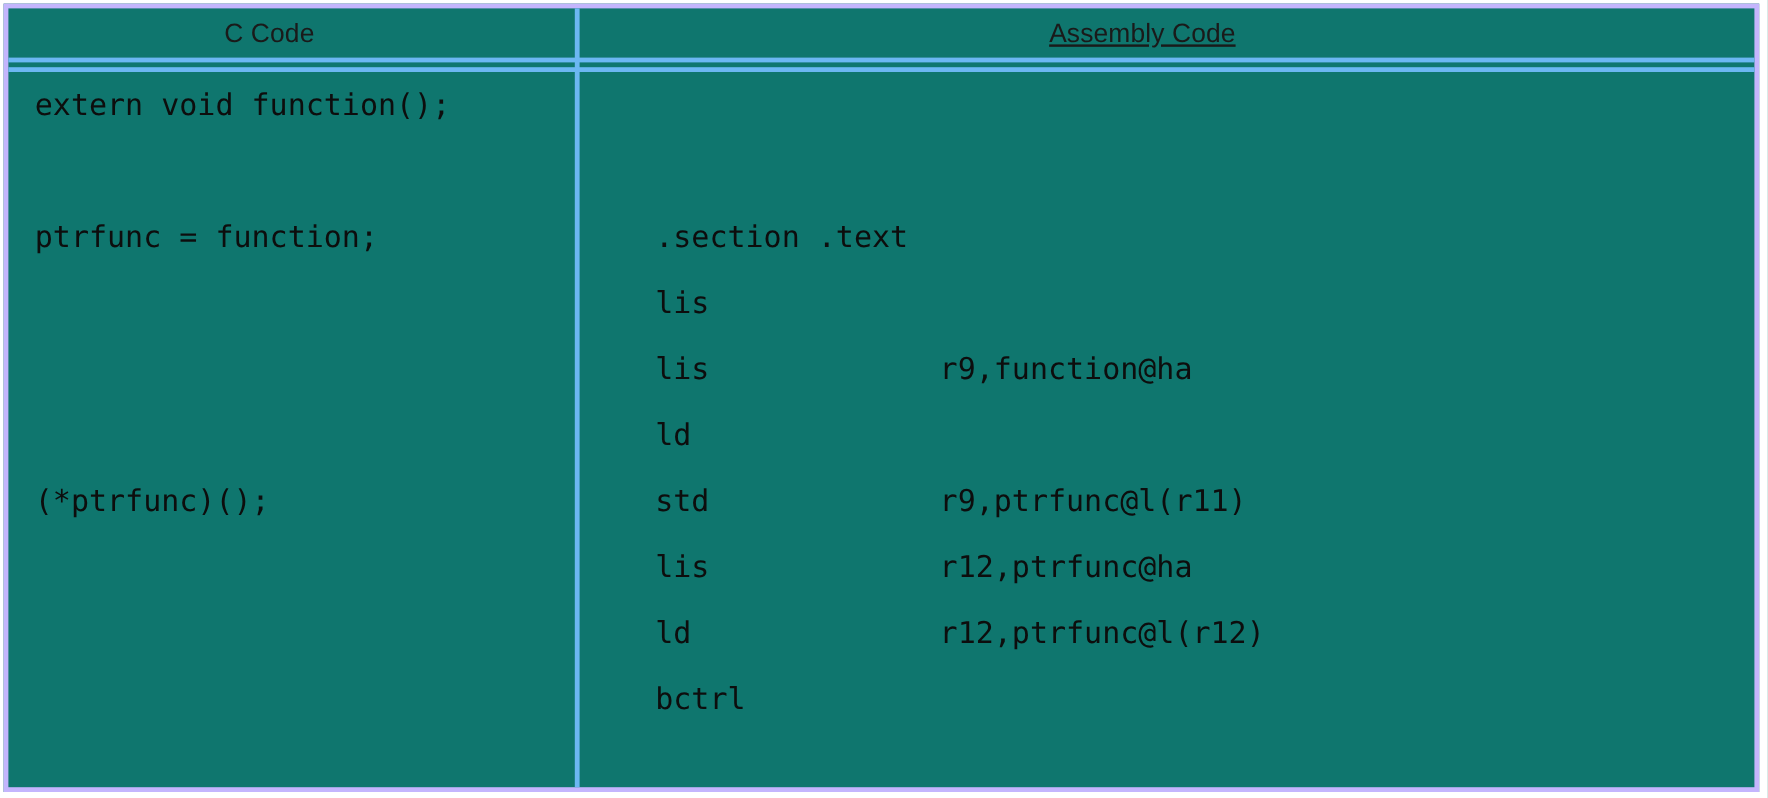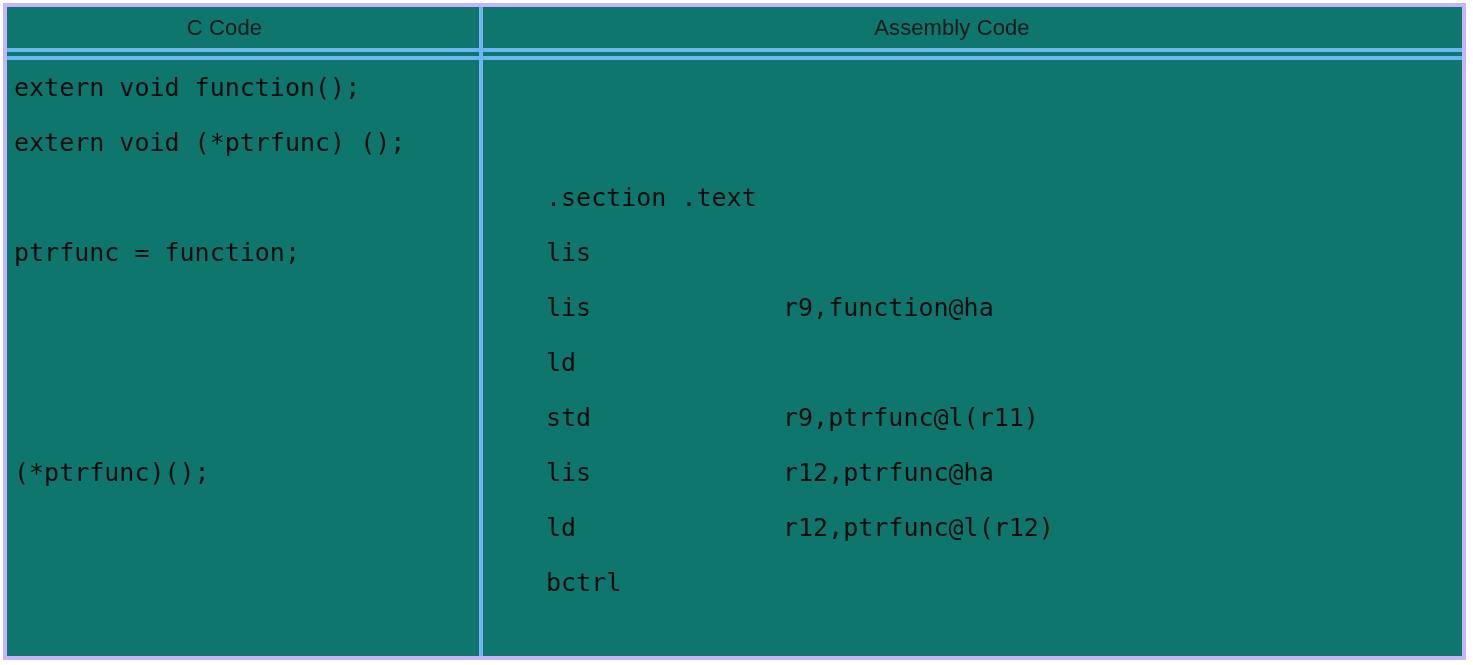--- a/index.html
+++ b/index.html
@@ -40,21 +40,21 @@
     align-items: center;
     justify-content: center;
     font-size: 22px;
     color: #1a1a1a;
     letter-spacing: .1px;
     white-space: nowrap;
     height: 100%;
     box-sizing: border-box;
   }
   .th-c     { width: 472px; }
-  .th-asm   { width: 1107px; }
+  .th-asm   { width: 1107px; text-decoration: underline; }
 
   
   .rule-a {
     position: absolute;
     left: 0;
     top: 41px;
     width: 100%;
     height: 4px;
     background: #6cb7f2;
   }
@@ -84,21 +84,21 @@
     top: 53px;
     right: 0;
     bottom: 0;
     display: flex;
   }
   .col {
     box-sizing: border-box;
     height: 100%;
     overflow: hidden;
   }
-  .col-c   { width: 532px; padding-left: 7px; }
+  .col-c   { width: 532px; padding-left: 22px; }
   .col-asm { width: 867px; padding-left: 7px; }
 
   .code-line {
     height: 55px;
     line-height: 55px;
     font-family: "DejaVu Sans Mono", monospace;
     font-size: 25px;
     color: #0d0d0d;
     white-space: pre;
     letter-spacing: 0;
@@ -127,21 +127,20 @@
     <div class="th th-asm">Assembly Code</div>
   </div>
 
   <div class="rule-a"></div>
   <div class="rule-b"></div>
   <div class="vdiv"></div>
 
   <div class="tbody">
     <div class="col col-c" id="c-col">
         <div class="code-line">extern void function();</div>
-        <div class="code-line">extern void (*ptrfunc) ();</div>
         <div class="code-line blank">&nbsp;</div>
         <div class="code-line">ptrfunc = function;</div>
         <div class="code-line blank">&nbsp;</div>
         <div class="code-line blank">&nbsp;</div>
         <div class="code-line blank">&nbsp;</div>
         <div class="code-line">(*ptrfunc)();</div>
         <div class="code-line blank">&nbsp;</div>
         <div class="code-line blank">&nbsp;</div>
         <div class="code-line blank">&nbsp;</div>
       </div>

